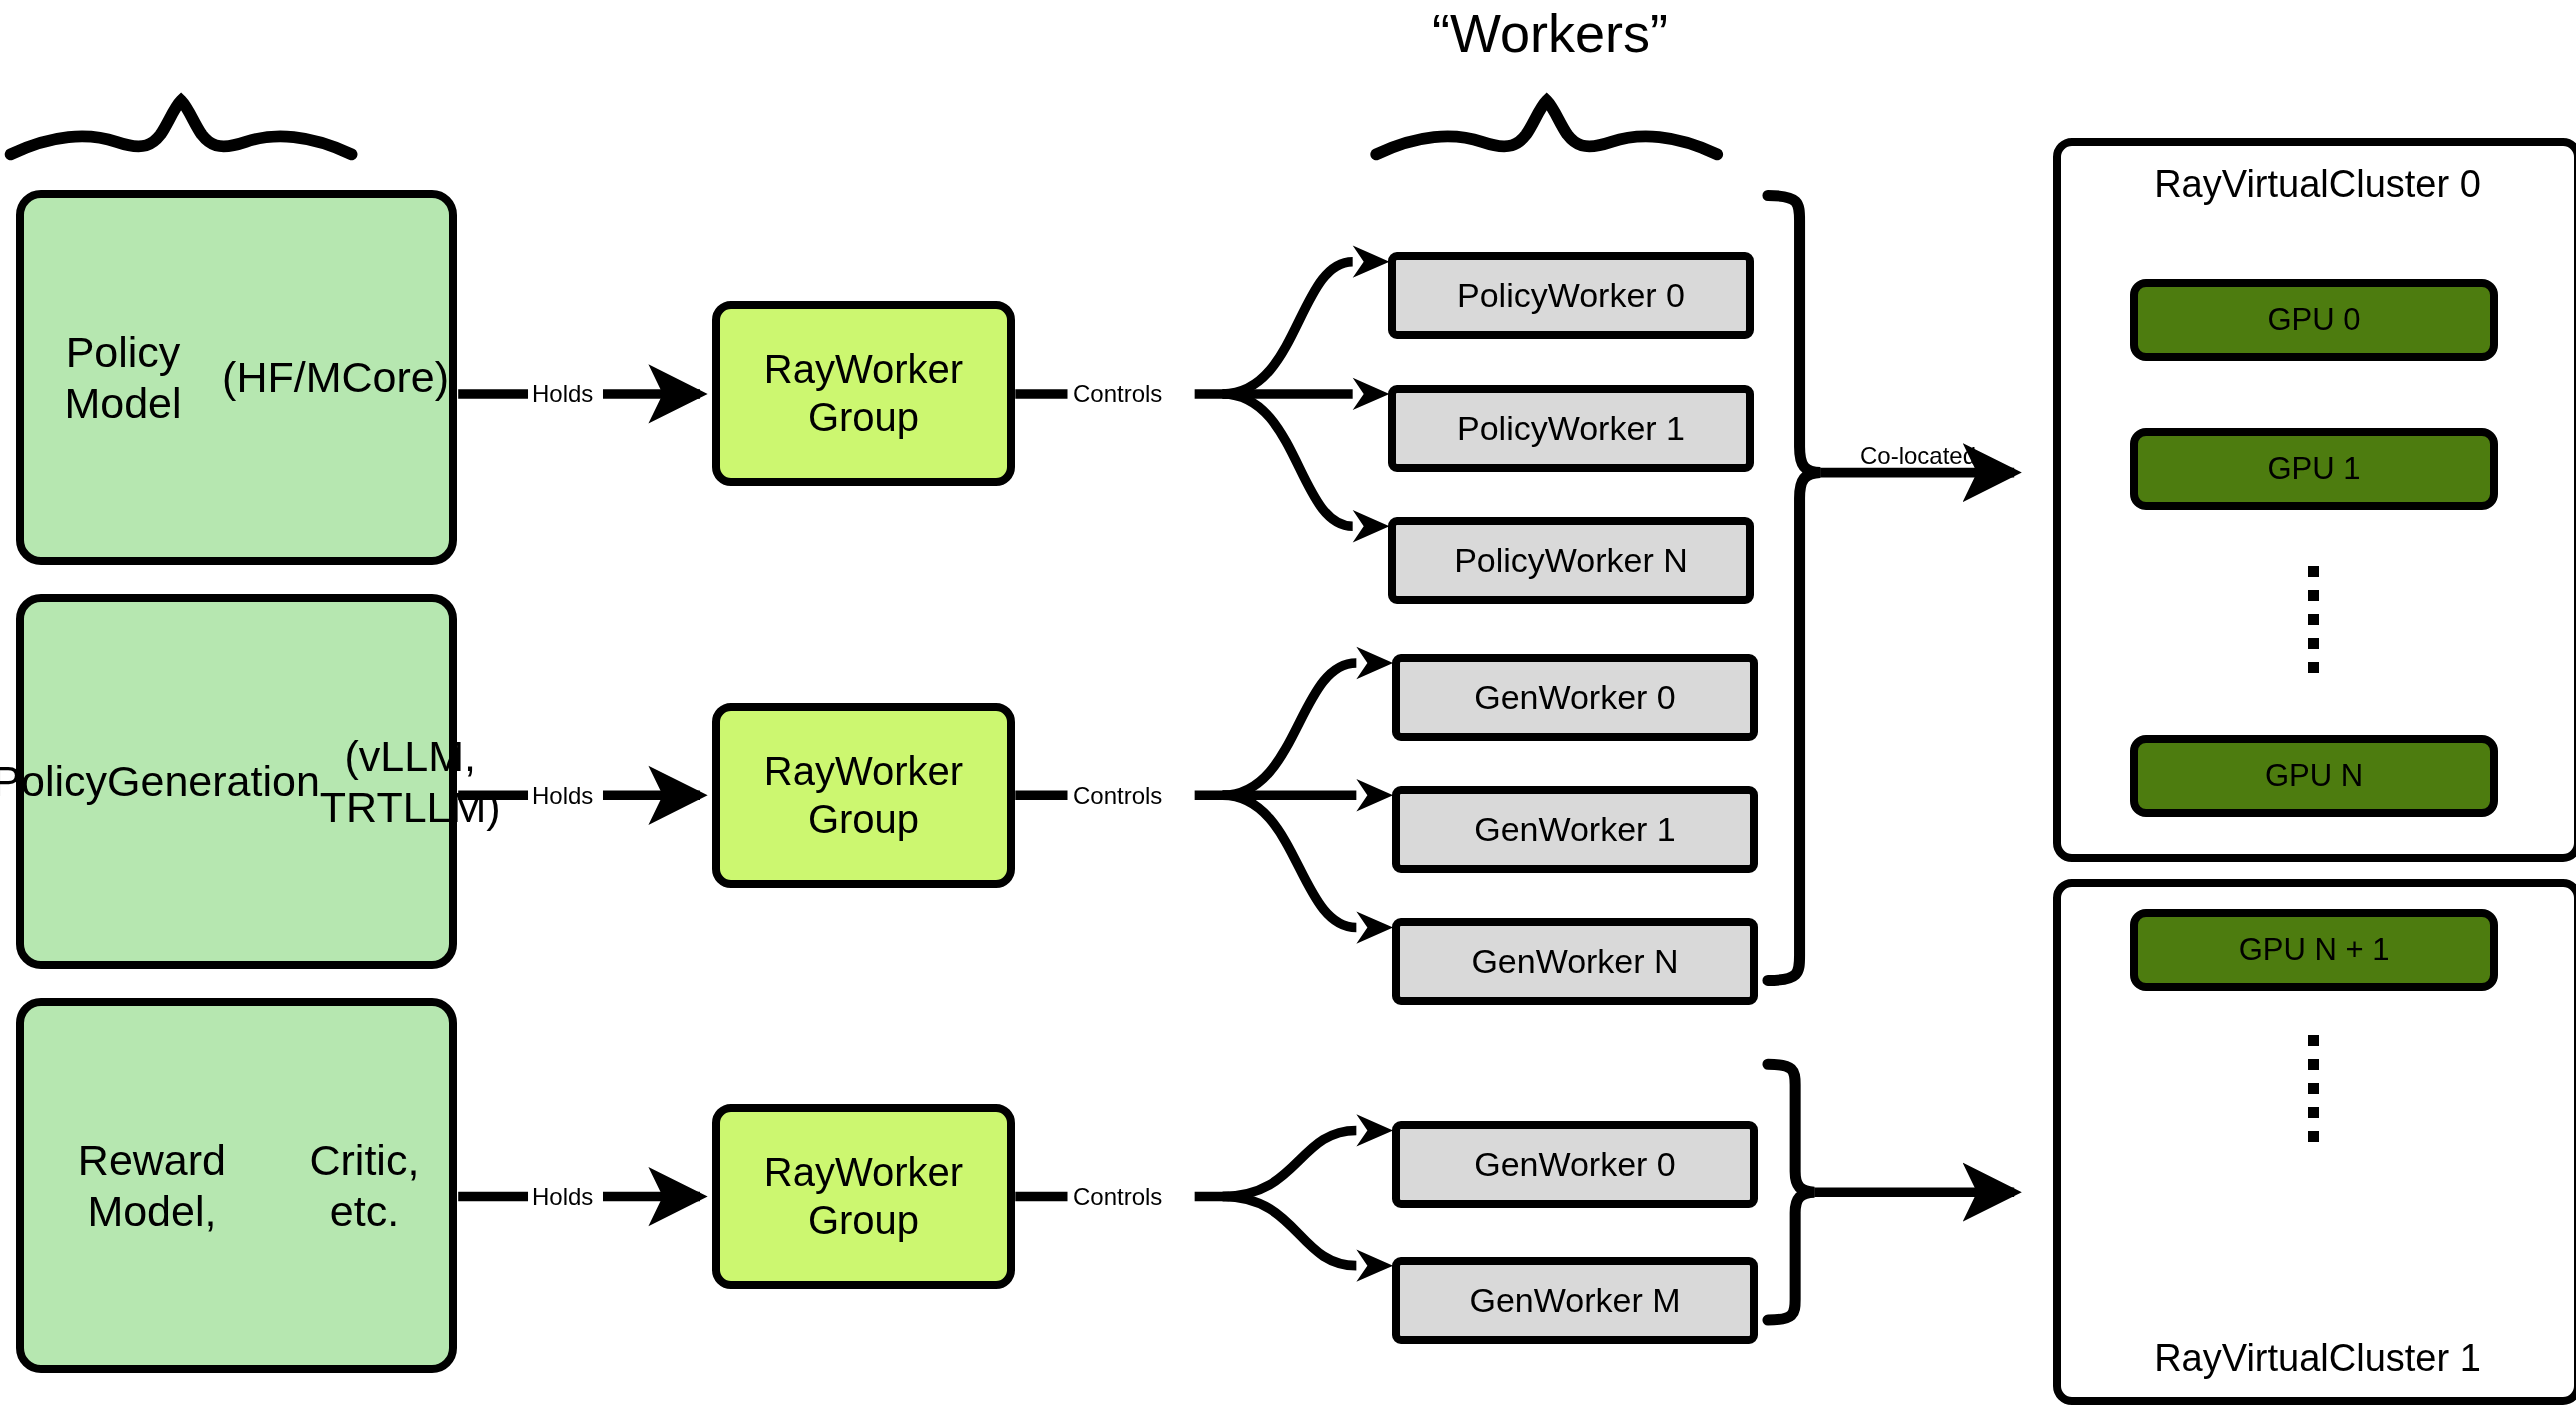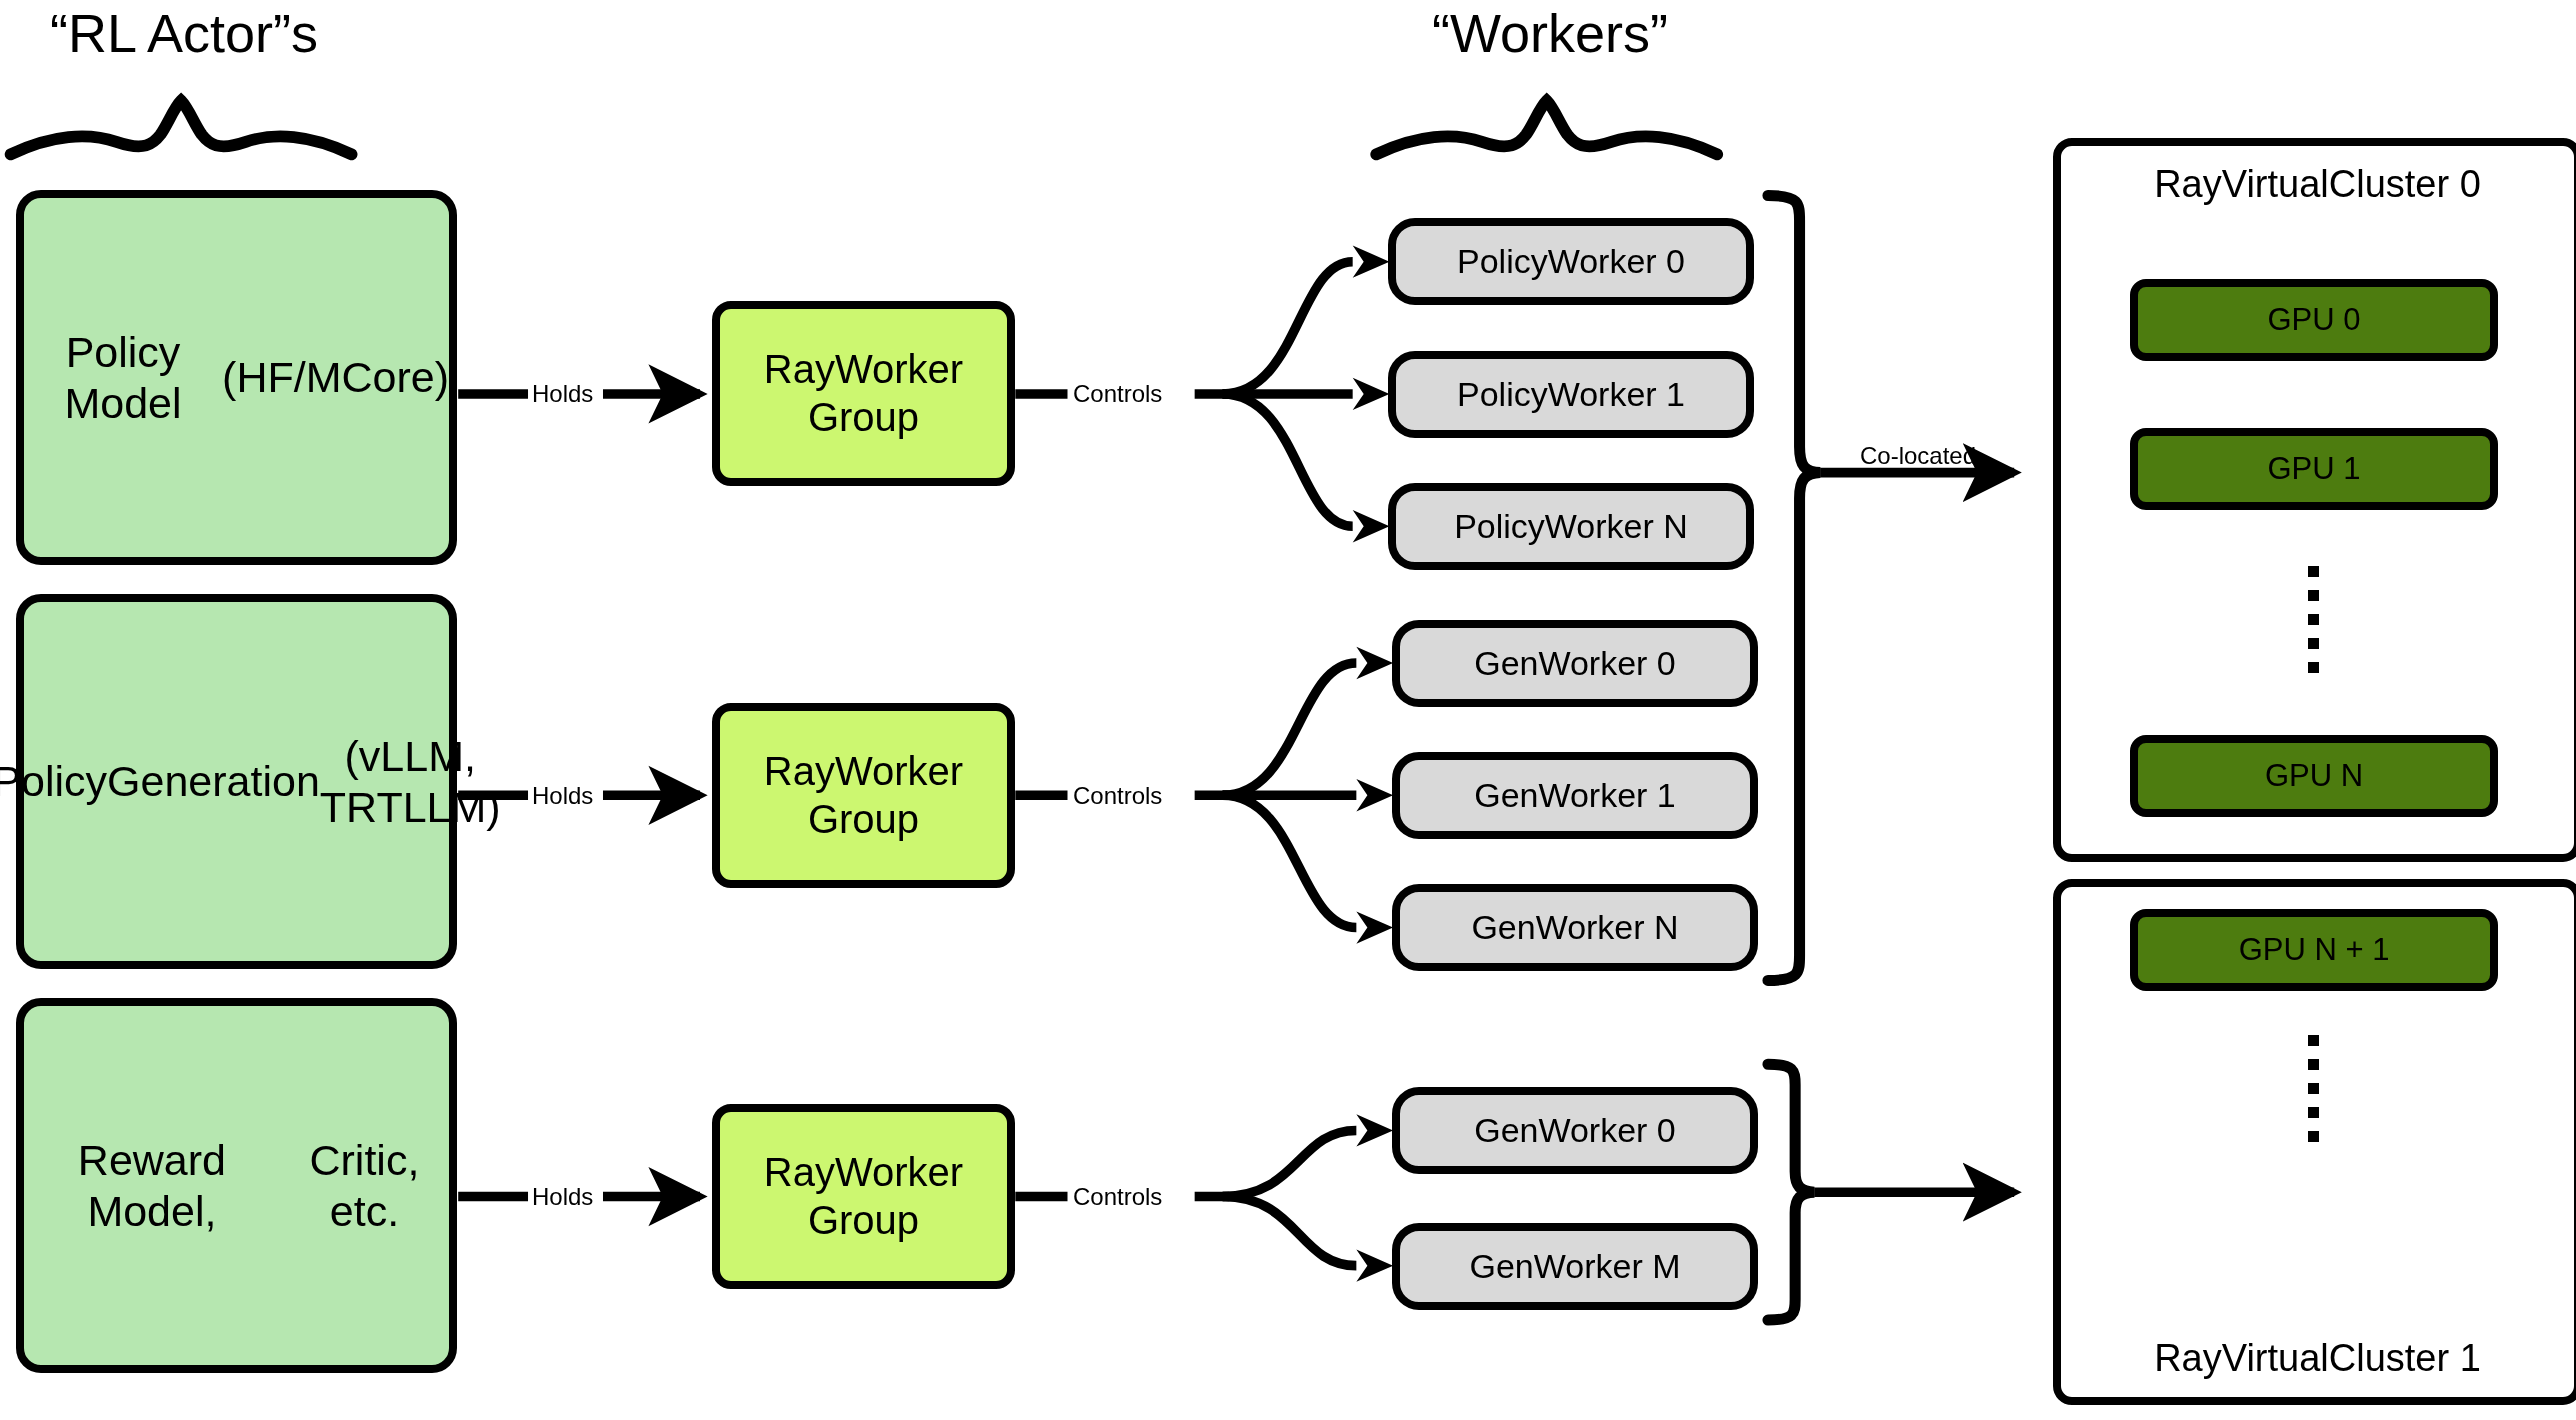--- a/index.html
+++ b/index.html
@@ -42,22 +42,23 @@
     flex-direction:row;
   }
   .rwg-box{
     background:#ccf770;
     border-radius:19px;
     font-size:40px;
     flex-direction:column;
   }
   .worker-box{
     background:#d9d9d9;
-    border-radius:27px;
+    border-radius:9px;
     font-size:34px;
+    margin-top:34px;
   }
   .cluster-box{
     background:#ffffff;
     border-radius:19px;
     flex-direction:column;
     justify-content:flex-start;
   }
   .gpu-box{
     background:#4d7c0f;
     border-radius:16px;
@@ -163,21 +164,20 @@
     <path fill="none" stroke="#000" stroke-width="15" stroke-linecap="round" d="M2405,1448
              C2440,1448 2442,1456 2442,1476
              L2442,1594
              C2442,1614 2449,1621 2468,1622
              C2449,1623 2442,1630 2442,1650
              L2442,1768
              C2442,1788 2440,1796 2405,1796"></path>
     <line x1="2468" y1="1622" x2="2740" y2="1622" stroke="#000" stroke-width="13" marker-end="url(#arrowhead)"></line>
   </svg>
 
-  <div class="group-title abs" style="left:0px;top:5.9px;width:368px;">“RL Actor”s</div>
 
   <div class="group-title abs" style="left:1366px;top:5.9px;width:368px;">“Workers”</div>
 
   <div class="node actor-box" style="left:16px;top:190px;width:441px;height:375px;">
     <span>Policy Model</span>
     <span>(HF/MCore)</span>
   </div>
 
   <div class="node actor-box" style="left:16px;top:594px;width:441px;height:375px;padding-left:20px;">
     <span>Policy</span>

